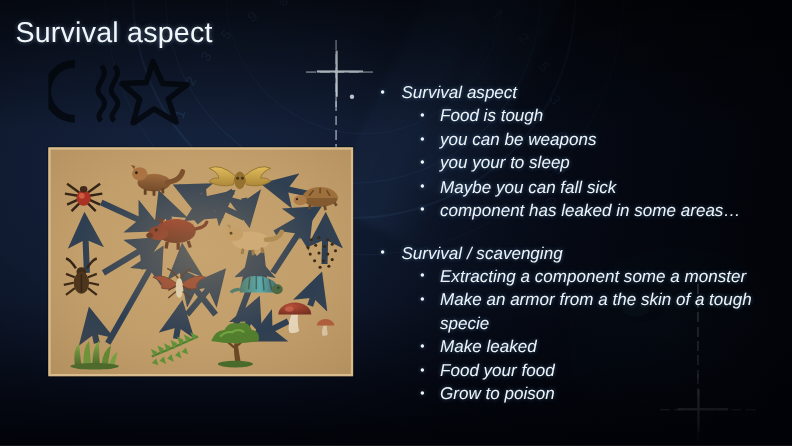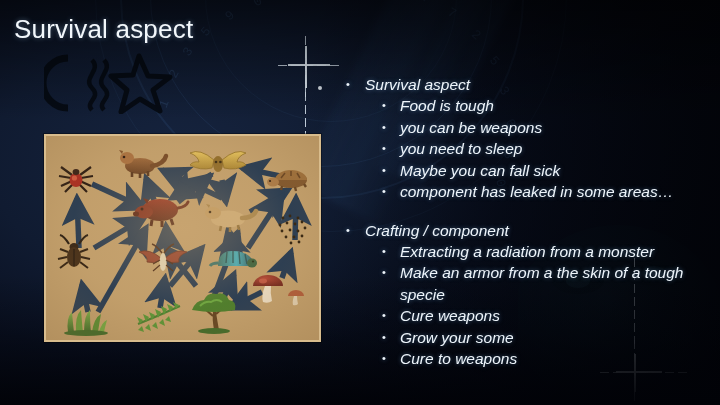--- a/index.html
+++ b/index.html
@@ -494,54 +494,54 @@
     <div class="li lvl2">
       <span class="dot">•</span>
       <span class="txt">Food is tough</span>
     </div>
     <div class="li lvl2">
       <span class="dot">•</span>
       <span class="txt">you can be weapons</span>
     </div>
     <div class="li lvl2">
       <span class="dot">•</span>
-      <span class="txt">you need to sleep</span>
+      <span class="txt">you your to sleep</span>
     </div>
     <div class="li lvl2">
       <span class="dot">•</span>
       <span class="txt">Maybe you can fall sick</span>
     </div>
     <div class="li lvl2">
       <span class="dot">•</span>
       <span class="txt">component has leaked in some areas…</span>
     </div>
 
     <div class="gap"></div>
 
     <div class="li lvl1">
       <span class="dot">•</span>
-      <span class="txt">Crafting / component</span>
-    </div>
-
-    <div class="li lvl2">
-      <span class="dot">•</span>
-      <span class="txt">Extracting a radiation from a monster</span>
+      <span class="txt">Survival / scavenging</span>
+    </div>
+
+    <div class="li lvl2">
+      <span class="dot">•</span>
+      <span class="txt">Extracting a component some a monster</span>
     </div>
     <div class="li lvl2">
       <span class="dot">•</span>
       <span class="txt">Make an armor from a the skin of a tough specie</span>
     </div>
     <div class="li lvl2">
       <span class="dot">•</span>
-      <span class="txt">Cure weapons</span>
-    </div>
-    <div class="li lvl2">
-      <span class="dot">•</span>
-      <span class="txt">Grow your some</span>
-    </div>
-    <div class="li lvl2">
-      <span class="dot">•</span>
-      <span class="txt">Cure to weapons</span>
+      <span class="txt">Make leaked</span>
+    </div>
+    <div class="li lvl2">
+      <span class="dot">•</span>
+      <span class="txt">Food your food</span>
+    </div>
+    <div class="li lvl2">
+      <span class="dot">•</span>
+      <span class="txt">Grow to poison</span>
     </div>
 
   </div>
 
 </div>
 
 </body></html>

